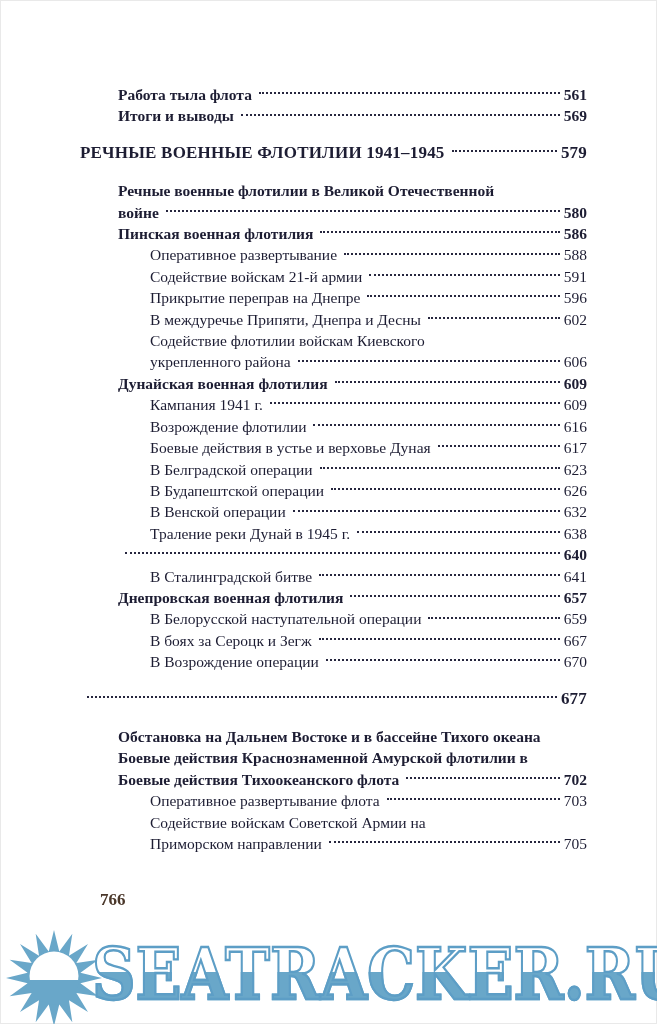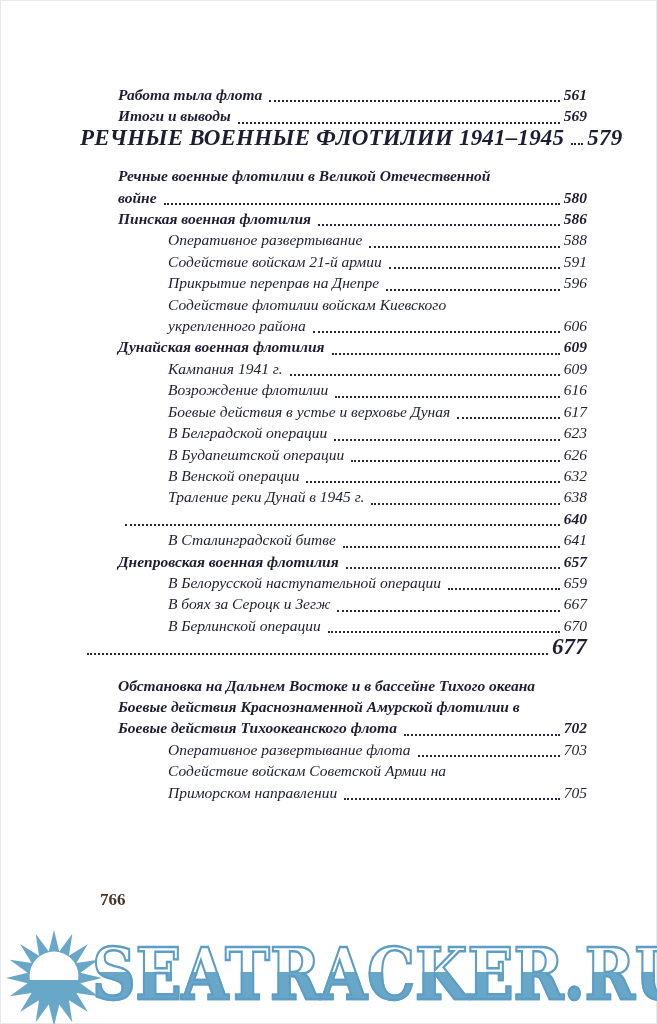--- a/index.html
+++ b/index.html
@@ -15,27 +15,28 @@
   .toc{
     position:absolute;
     left:80px;top:84px;
     width:507px;
     font-size:15.5px;
     line-height:21.4px;
   }
   .entry{margin:0;}
   .entry.chapter{
     font-weight:bold;
-    font-size:23px;
+    font-size:17px;
     letter-spacing:.2px;
+    margin-top:15px;
     margin-bottom:17px;
   }
   .entry.section{font-weight:bold;margin-left:38px;}
-  .entry.sub{font-weight:normal;margin-left:88px;}
-  .line{display:flex;align-items:flex-end;font-style:italic;}
+  .entry.sub{font-weight:normal;margin-left:70px;}
+  .line{display:flex;align-items:center;}
   .label{white-space:nowrap;}
   .leader{
     flex:1 1 auto;
     min-width:12px;
     border-bottom:2px dotted #26263e;
     margin:0 4px 3px 7px;
   }
   .pagenum{white-space:nowrap;font-weight:bold;}
   .entry.sub .pagenum{font-weight:normal;}
 
@@ -129,20 +130,27 @@
       </div>
       <div class="entry sub">
         <div class="line">
           <span class="label">Прикрытие переправ на Днепре</span>
           <span class="leader"></span>
           <span class="pagenum">596</span>
         </div>
       </div>
       <div class="entry sub">
         <div class="line">
+          <span class="label">В междуречье Припяти, Днепра и Десны</span>
+          <span class="leader"></span>
+          <span class="pagenum">602</span>
+        </div>
+      </div>
+      <div class="entry sub">
+        <div class="line">
           <span class="label">Содействие флотилии войскам Киевского</span>
         </div>
         <div class="line">
           <span class="label">укрепленного района</span>
           <span class="leader"></span>
           <span class="pagenum">606</span>
         </div>
       </div>
       <div class="entry section">
         <div class="line">
@@ -229,21 +237,21 @@
       </div>
       <div class="entry sub">
         <div class="line">
           <span class="label">В боях за Сероцк и Зегж</span>
           <span class="leader"></span>
           <span class="pagenum">667</span>
         </div>
       </div>
       <div class="entry sub">
         <div class="line">
-          <span class="label">В Берлинской операции</span>
+          <span class="label">В Возрождение операции</span>
           <span class="leader"></span>
           <span class="pagenum">670</span>
         </div>
       </div>
       <div class="entry chapter">
         <div class="line">
           <span class="leader"></span>
           <span class="pagenum">677</span>
         </div>
       </div>

